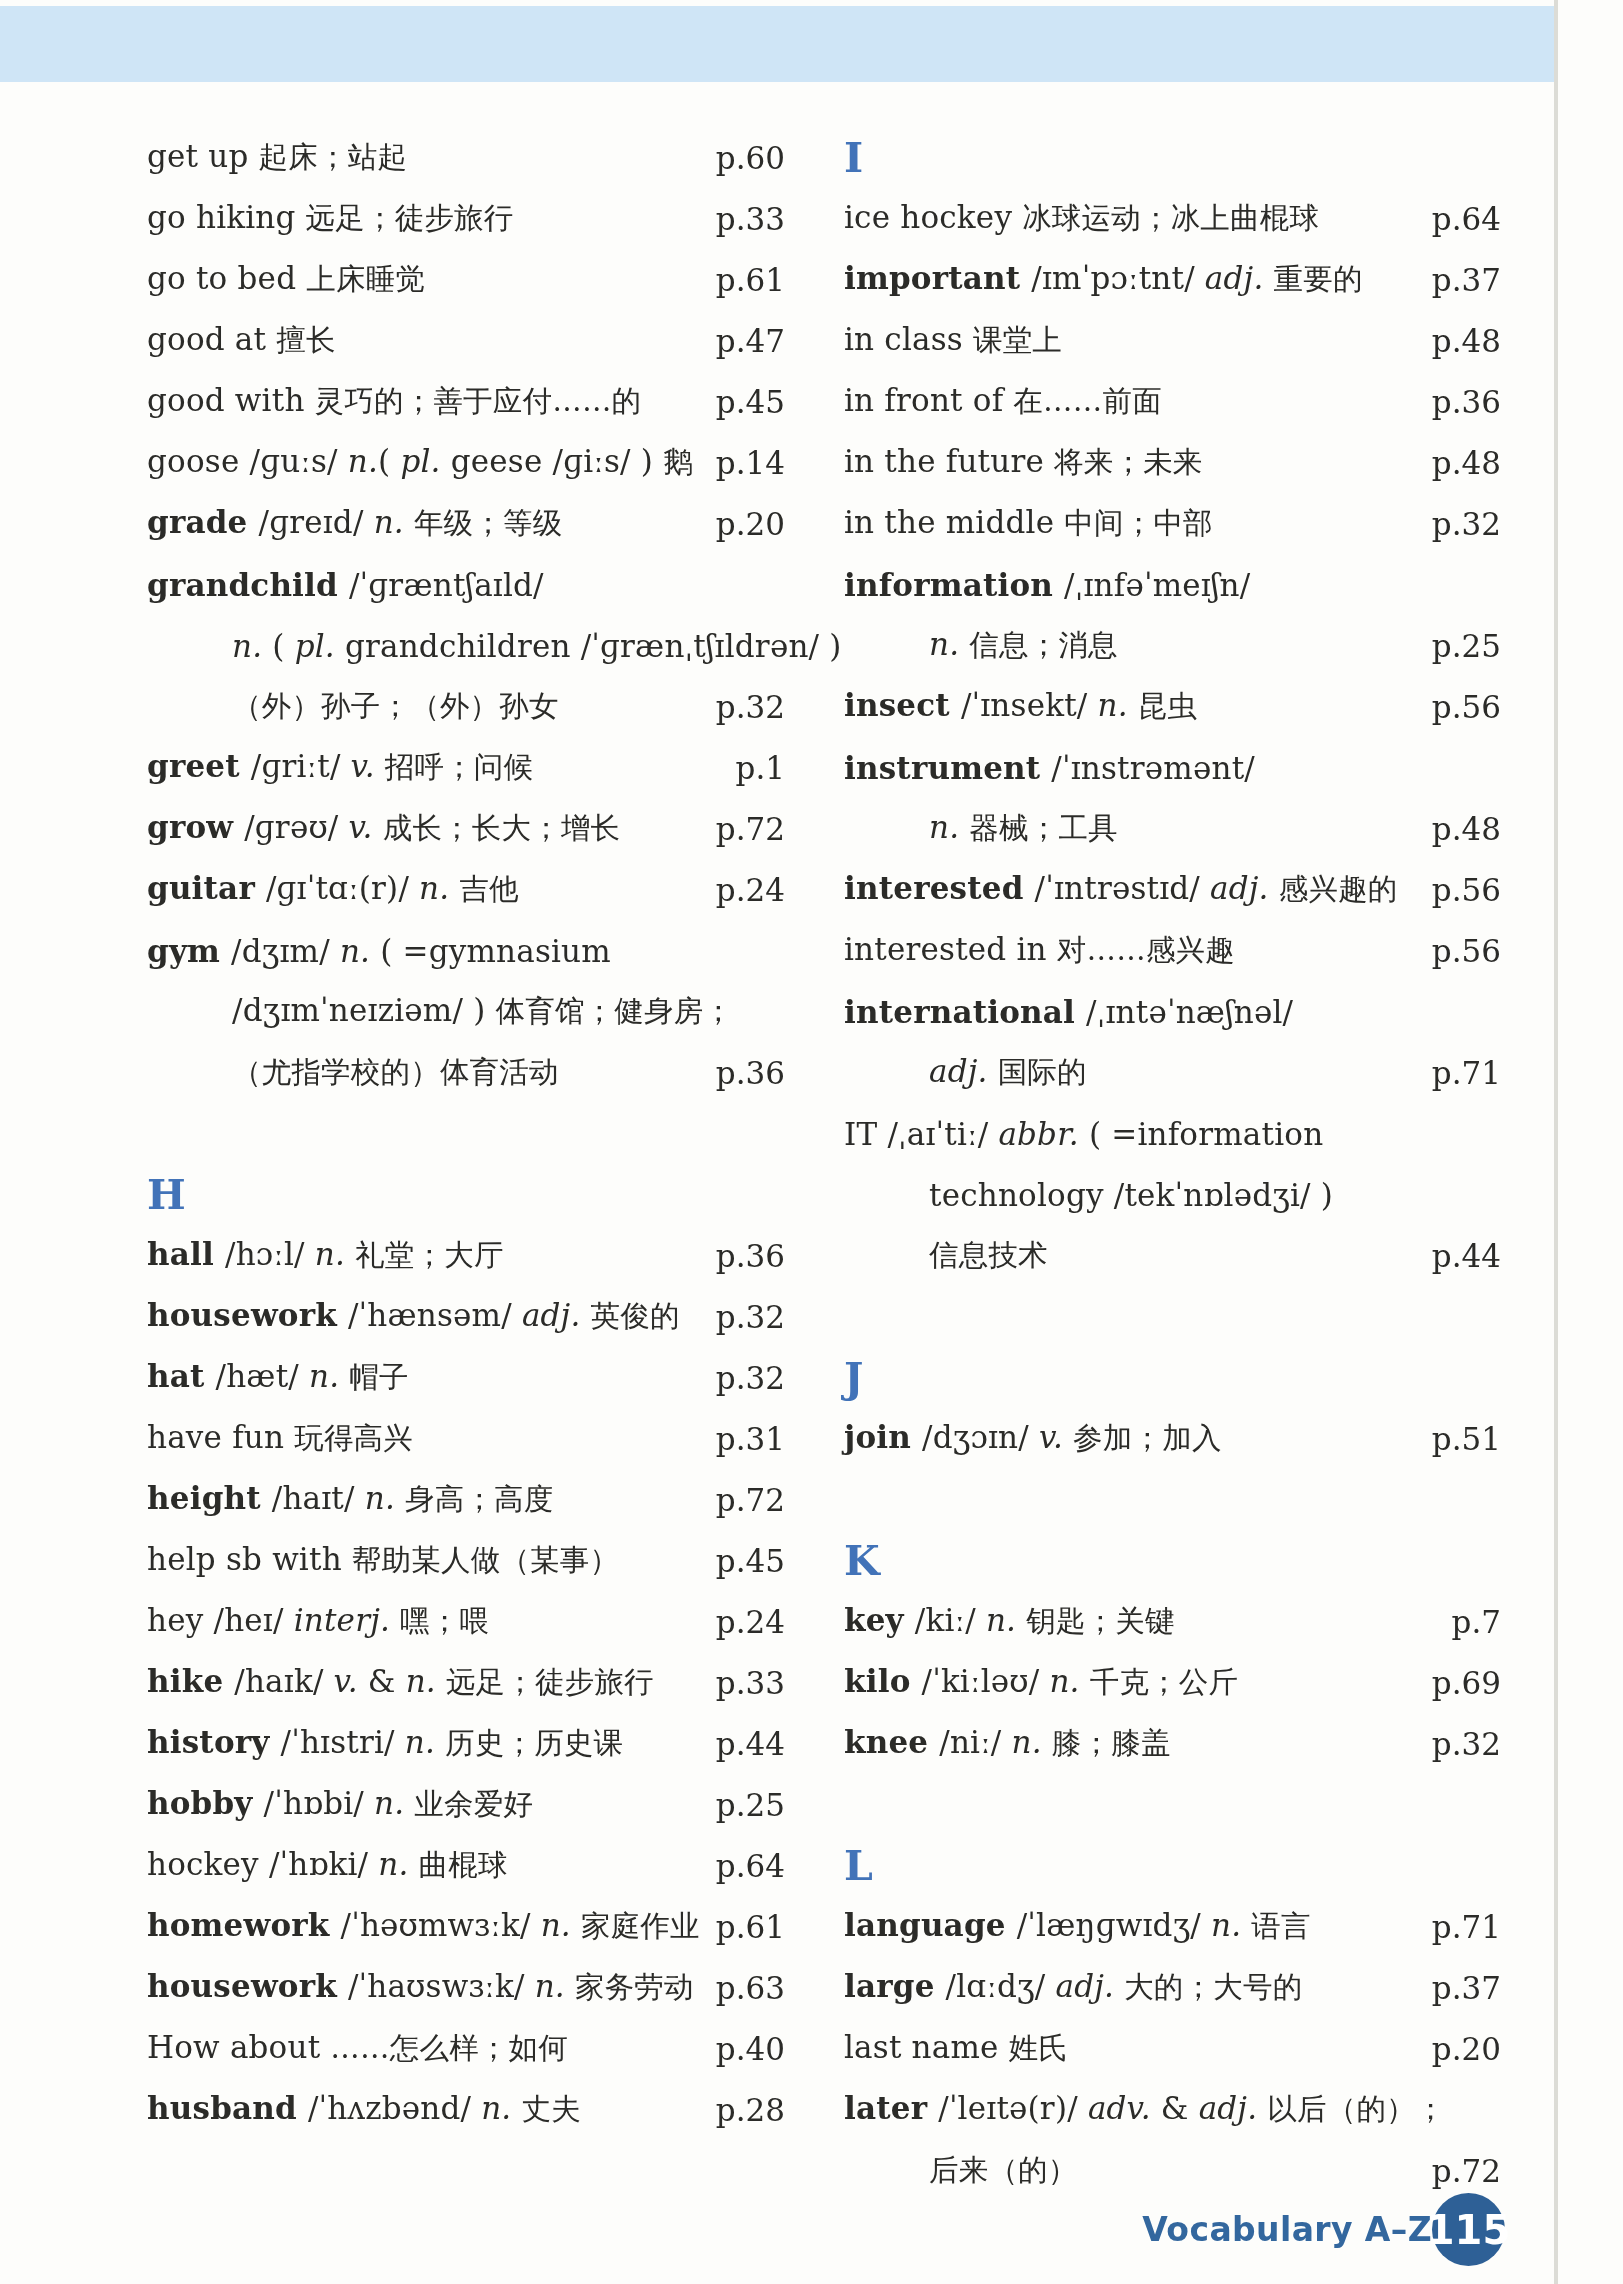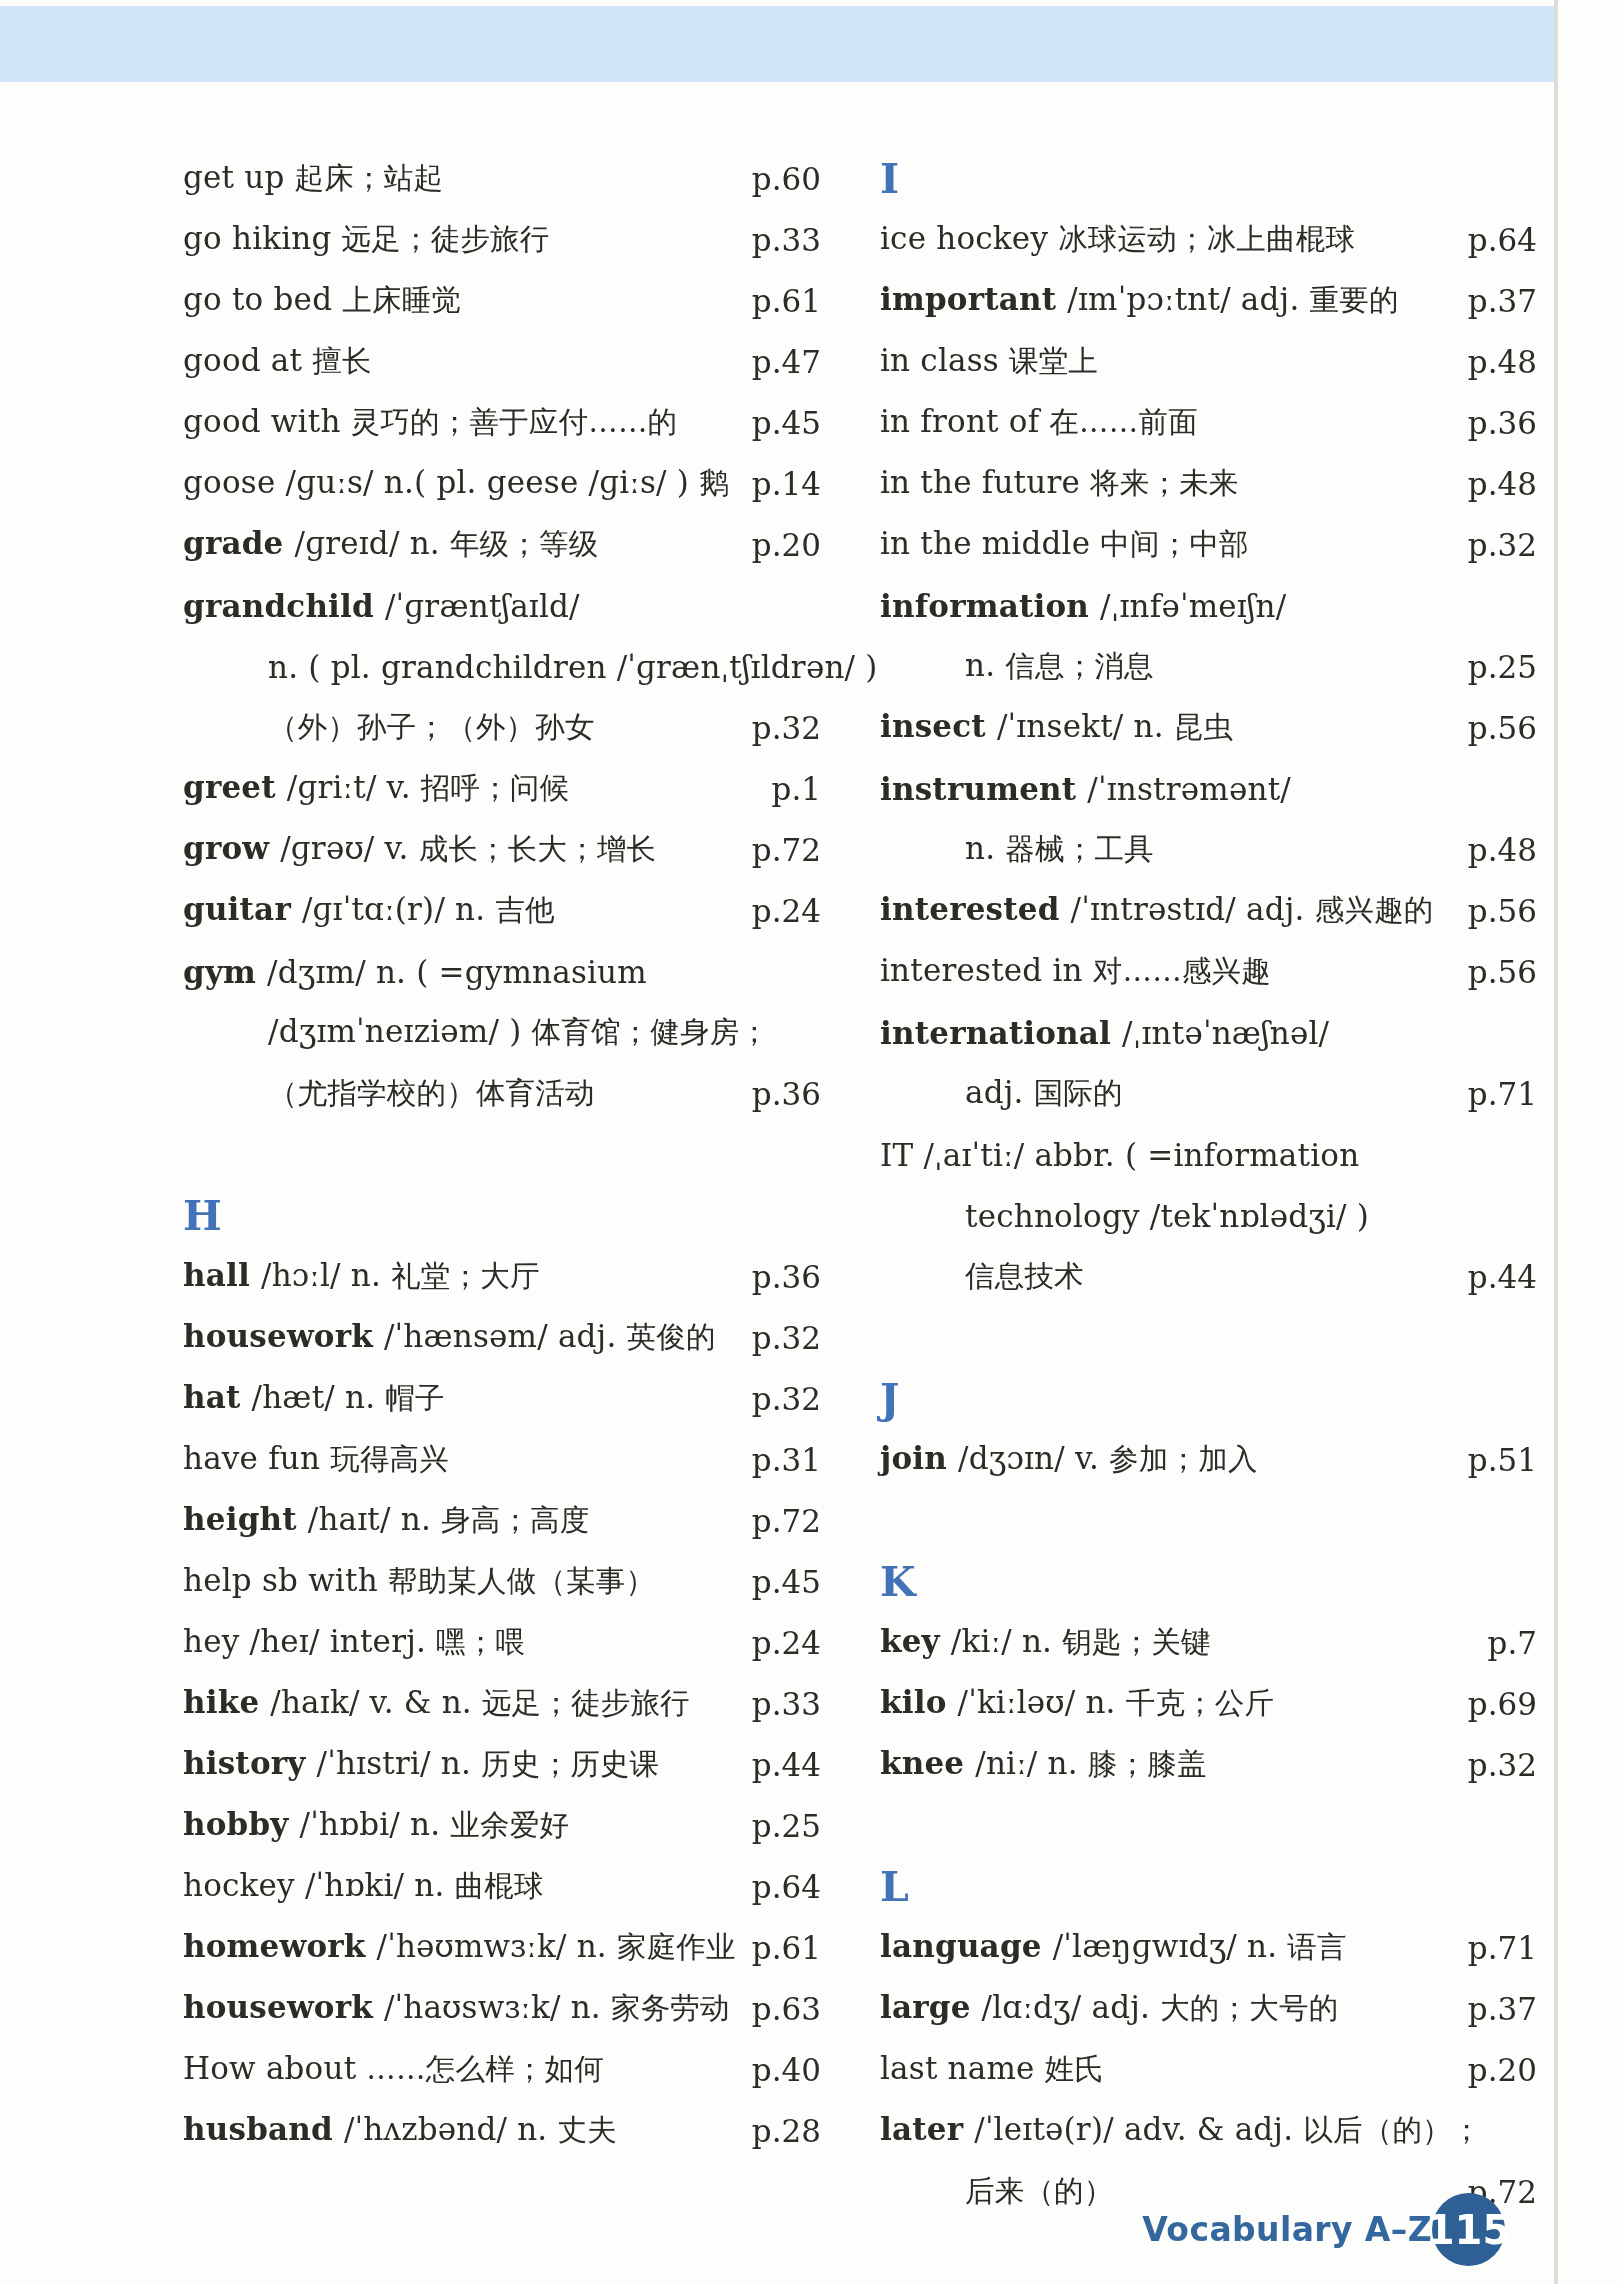--- a/index.html
+++ b/index.html
@@ -19,35 +19,34 @@
     background: var(--topbar, #cfe5f6);
   }
   .edge-line {
     position: absolute;
     top: 0; left: 1554px;
     width: 3.8px; height: 2284px;
     background: #dcdcd6;
   }
   .col {
     position: absolute;
-    top: 148px;
-    margin-left: 36px;
+    top: 127px;
   }
   .col-left  { left: 147px;  width: 638px; }
   .col-right { left: 844px; width: 657px; }
   .row {
     height: 61px;
     display: flex;
     align-items: center;
     justify-content: space-between;
   }
   .row .text { white-space: nowrap; font-size: 31px; letter-spacing: 0.2px; }
   .row .text.indent { padding-left: 85px; }
   .seg.b { font-weight: bold; }
-  .seg.i { }
+  .seg.i { font-style: italic; }
   .seg.c { font-size: 29.5px; }
   .pagenum { font-size: 31px; padding-left: 9px; }
   .row.header .hdr {
     color: var(--blue, #4273b8);
     font-weight: bold;
     font-size: 41px;
   }
   .footer {
     position: absolute;
     top: 2193px;

